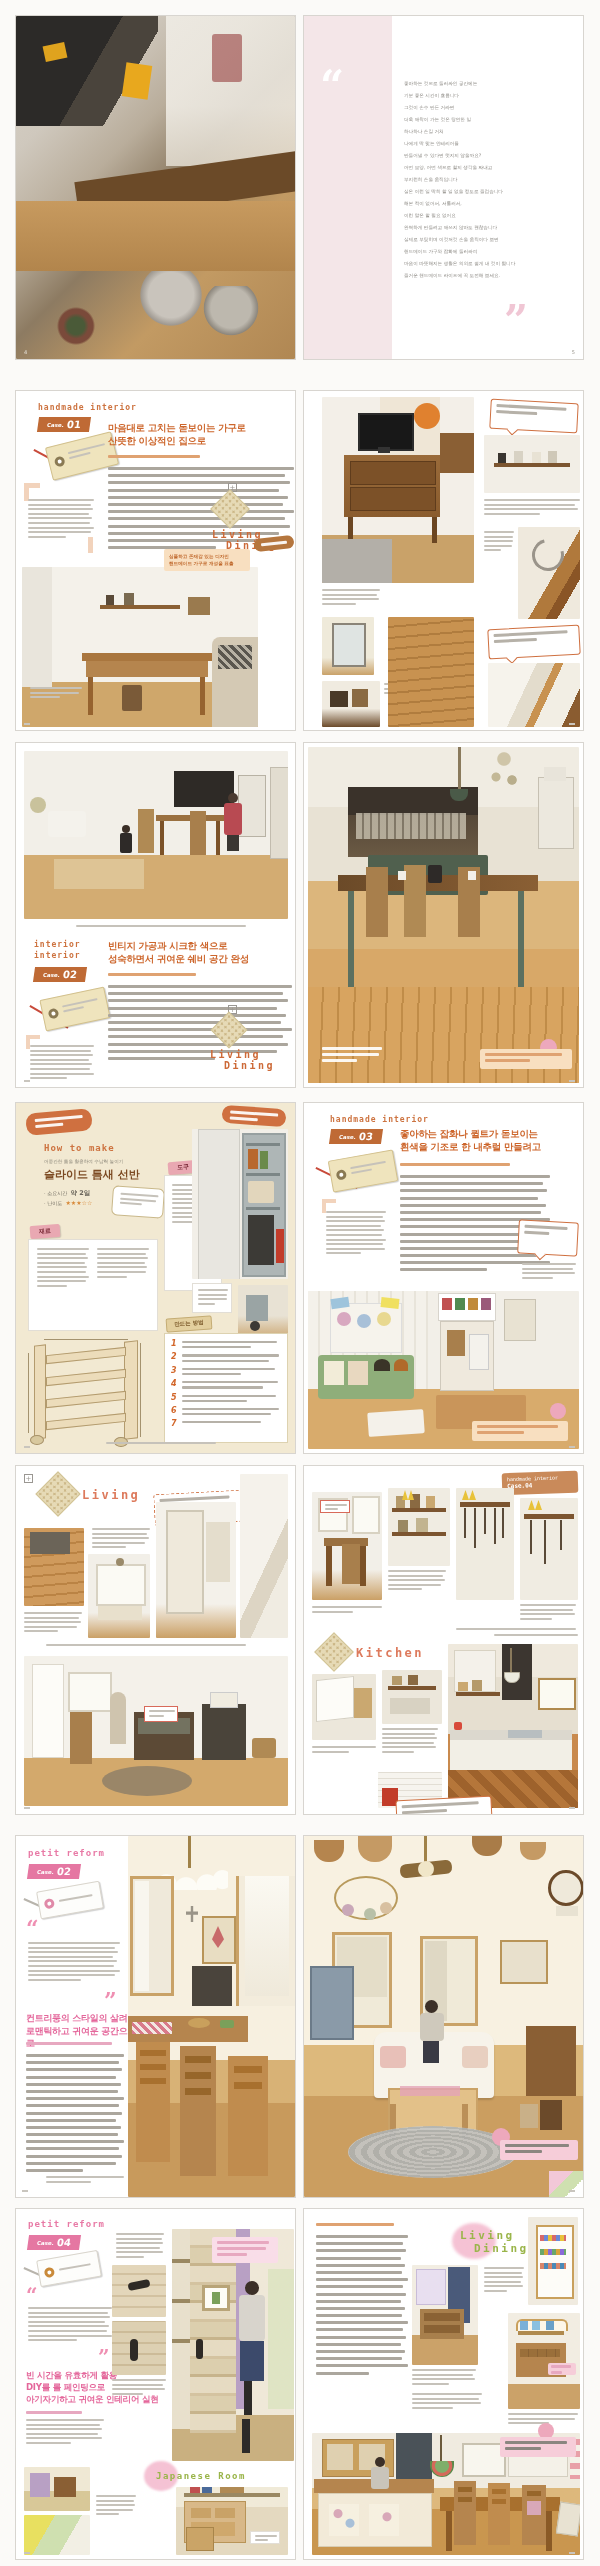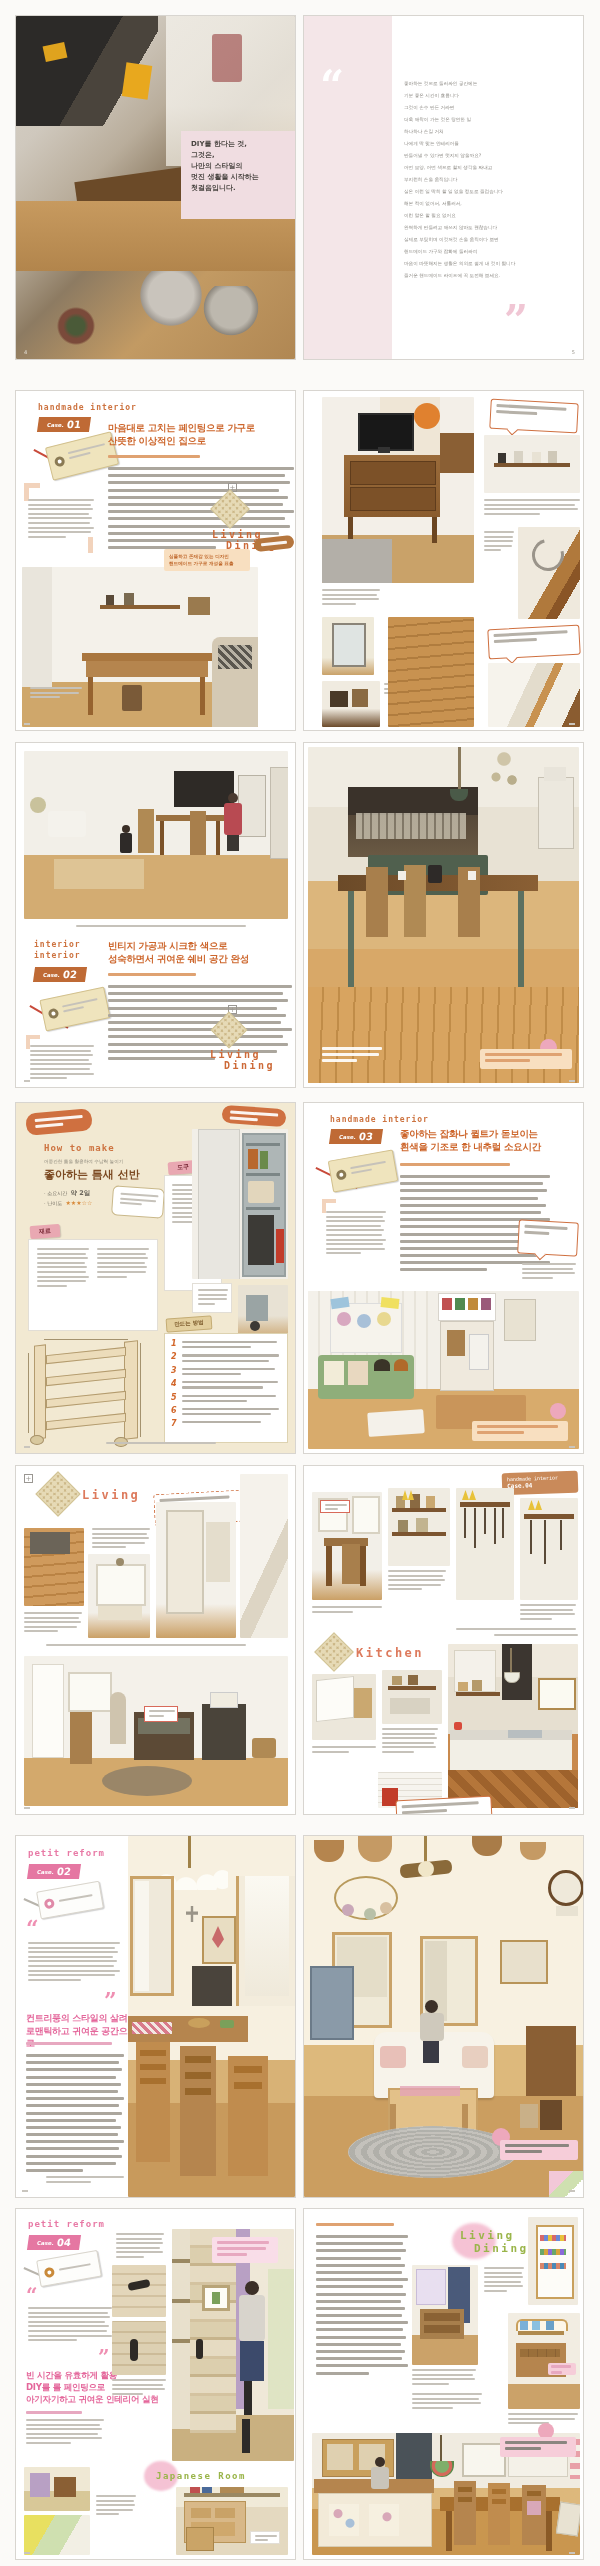--- a/index.html
+++ b/index.html
@@ -71,29 +71,20 @@
       <div class="a" style="left:-8px;top:-10px;width:150px;height:120px;background:linear-gradient(120deg,#2c2a28 0 55%,#4a443c 55% 75%,transparent 75%)"></div>
       <div class="a" style="left:28px;top:28px;width:22px;height:16px;background:#dfa31e;transform:rotate(-12deg)"></div>
       <div class="a" style="left:108px;top:48px;width:26px;height:34px;background:#e8a81e;transform:rotate(8deg)"></div>
       <div class="a" style="left:150px;top:0;width:130px;height:150px;background:linear-gradient(180deg,#f2efe8 0 60%,#e3ddd1 100%);opacity:.85"></div>
       <div class="a" style="left:196px;top:18px;width:30px;height:48px;background:#8e2f2f;opacity:.55;border-radius:3px"></div>
       <div class="a" style="left:60px;top:150px;width:230px;height:40px;background:#6b4a28;transform:rotate(-8deg)"></div>
       <div class="a" style="left:0;top:185px;width:281px;height:70px;background:linear-gradient(180deg,#c79a5f,#b2854c)"></div>
       <div class="a" style="left:120px;top:255px;width:70px;height:60px;background:radial-gradient(circle at 50% 40%,#c9c4bc 0 45%,#9e9890 60%,transparent 62%)"></div>
       <div class="a" style="left:185px;top:270px;width:60px;height:55px;background:radial-gradient(circle at 50% 40%,#bdb8ae 0 45%,#8d877d 60%,transparent 62%)"></div>
       <div class="a" style="left:30px;top:280px;width:60px;height:60px;background:radial-gradient(circle,#4a5a38 0 20%,#7a4a3a 30% 40%,transparent 45%)"></div>
-      <div class="a" style="left:165px;top:115px;width:114px;height:88px;background:#f0dde1;padding:8px 0 0 10px;box-sizing:border-box">
-        <div style="font-size:7px;line-height:11px;font-weight:bold;color:#4a4642">
-          <div>DIY를 한다는 것,</div>
-          <div>그것은,</div>
-          <div>나만의 스타일의</div>
-          <div>멋진 생활을 시작하는</div>
-          <div>첫걸음입니다.</div>
-        </div>
-      </div>
     </div>
     <div class="pnum" style="left:8px;color:#e8e4dc">4</div>
   </div>
   <div class="pg" style="left:303px;top:15px;width:281px;height:345px">
     <div class="a" style="left:0;top:0;width:88px;height:343px;background:#f4e6e8"></div>
     <div class="a quote" style="left:16px;top:58px;font-size:42px;color:#fff">“</div>
     <div class="a" style="left:100px;top:62px;width:170px;font-size:4.6px;line-height:12px;color:#8a8781">
       <div>좋아하는 것으로 둘러싸인 공간에는</div>
         <div>기분 좋은 시간이 흐릅니다</div>
       <div>그것이 손수 만든 거라면</div>
@@ -140,21 +131,21 @@
         <i style="width:98%"></i>
         <i style="width:92%"></i>
         <i style="width:97%"></i>
         <i style="width:94%"></i>
         <i style="width:100%"></i>
         <i style="width:95%"></i>
         <i style="width:58%"></i>
       </span>
     <div class="a bracket" style="left:72px;top:146px;width:5px;height:16px"></div>
     <div class="a title-o" style="left:92px;top:30px;width:190px">
-      <div>마음대로 고치는 페인팅으로 가구로</div>
+      <div>마음대로 고치는 돋보이는 가구로</div>
         <div>산뜻한 이상적인 집으로</div>
     </div>
     <span data-bars="1" class="bars-o" style="left:92px;top:64px;width:92px">
         <i style="width:100%"></i>
       </span>
     <span data-bars="12" class="bars-b" style="left:92px;top:76px;width:186px">
         <i style="width:100%"></i>
         <i style="width:95%"></i>
         <i style="width:98%"></i>
         <i style="width:92%"></i>
@@ -408,21 +399,21 @@
         </span>
     </div>
     <div class="a" style="left:206px;top:4px;width:64px;height:18px;background:#cf7040;border-radius:9px;transform:rotate(4deg)">
       <span data-bars="2" class="bars-w" style="left:8px;top:5px;width:48px">
           <i style="width:100%"></i>
           <i style="width:58%"></i>
         </span>
     </div>
     <div class="a script script-o" style="left:28px;top:40px;font-size:9px">How to make</div>
     <div class="a" style="left:28px;top:56px;font-size:4.6px;color:#8a8578">어중간한 틈을 활용하여 수납력 높이기</div>
-    <div class="a" style="left:28px;top:64px;font-size:11px;font-weight:bold;color:#7c4a22">좋아하는 틈새 선반</div>
+    <div class="a" style="left:28px;top:64px;font-size:11px;font-weight:bold;color:#7c4a22">슬라이드 틈새 선반</div>
     <div class="a" style="left:28px;top:86px;font-size:5px;color:#6b665c">
       · <span>소요시간</span>&nbsp; <b style="font-size:6.5px">약 2일</b>
     </div>
     <div class="a" style="left:28px;top:96px;font-size:5px;color:#6b665c">
       · <span>난이도</span>&nbsp; <span style="color:#d88a3a;font-size:6px">★★★☆☆</span>
     </div>
     <div class="a whitebox" style="left:96px;top:84px;width:52px;height:30px;border-radius:6px;border-color:#c9b88a;transform:rotate(4deg)">
       <span data-bars="3" class="bars-cap" style="left:7px;top:6px;width:38px">
           <i style="width:100%"></i>
           <i style="width:95%"></i>
@@ -570,21 +561,21 @@
     <div class="a string" style="left:12px;top:64px;width:46px;transform:rotate(26deg)"></div>
     <div class="a tag" style="left:26px;top:52px;width:64px;height:30px;transform:rotate(-10deg)">
       <span class="gr"></span>
       <span data-bars="2" class="bars-cap" style="left:20px;top:9px;width:36px">
           <i style="width:100%"></i>
           <i style="width:58%"></i>
         </span>
     </div>
     <div class="a title-o" style="left:96px;top:24px;width:182px">
       <div>좋아하는 잡화나 퀼트가 돋보이는</div>
-        <div>흰색을 기조로 한 내추럴 소요시간</div>
+        <div>흰색을 기조로 한 내추럴 만들려고</div>
     </div>
     <span data-bars="1" class="bars-o" style="left:96px;top:60px;width:110px">
         <i style="width:100%"></i>
       </span>
     <span data-bars="14" class="bars-b" style="left:96px;top:72px;width:150px">
         <i style="width:100%"></i>
         <i style="width:95%"></i>
         <i style="width:98%"></i>
         <i style="width:92%"></i>
         <i style="width:97%"></i>

